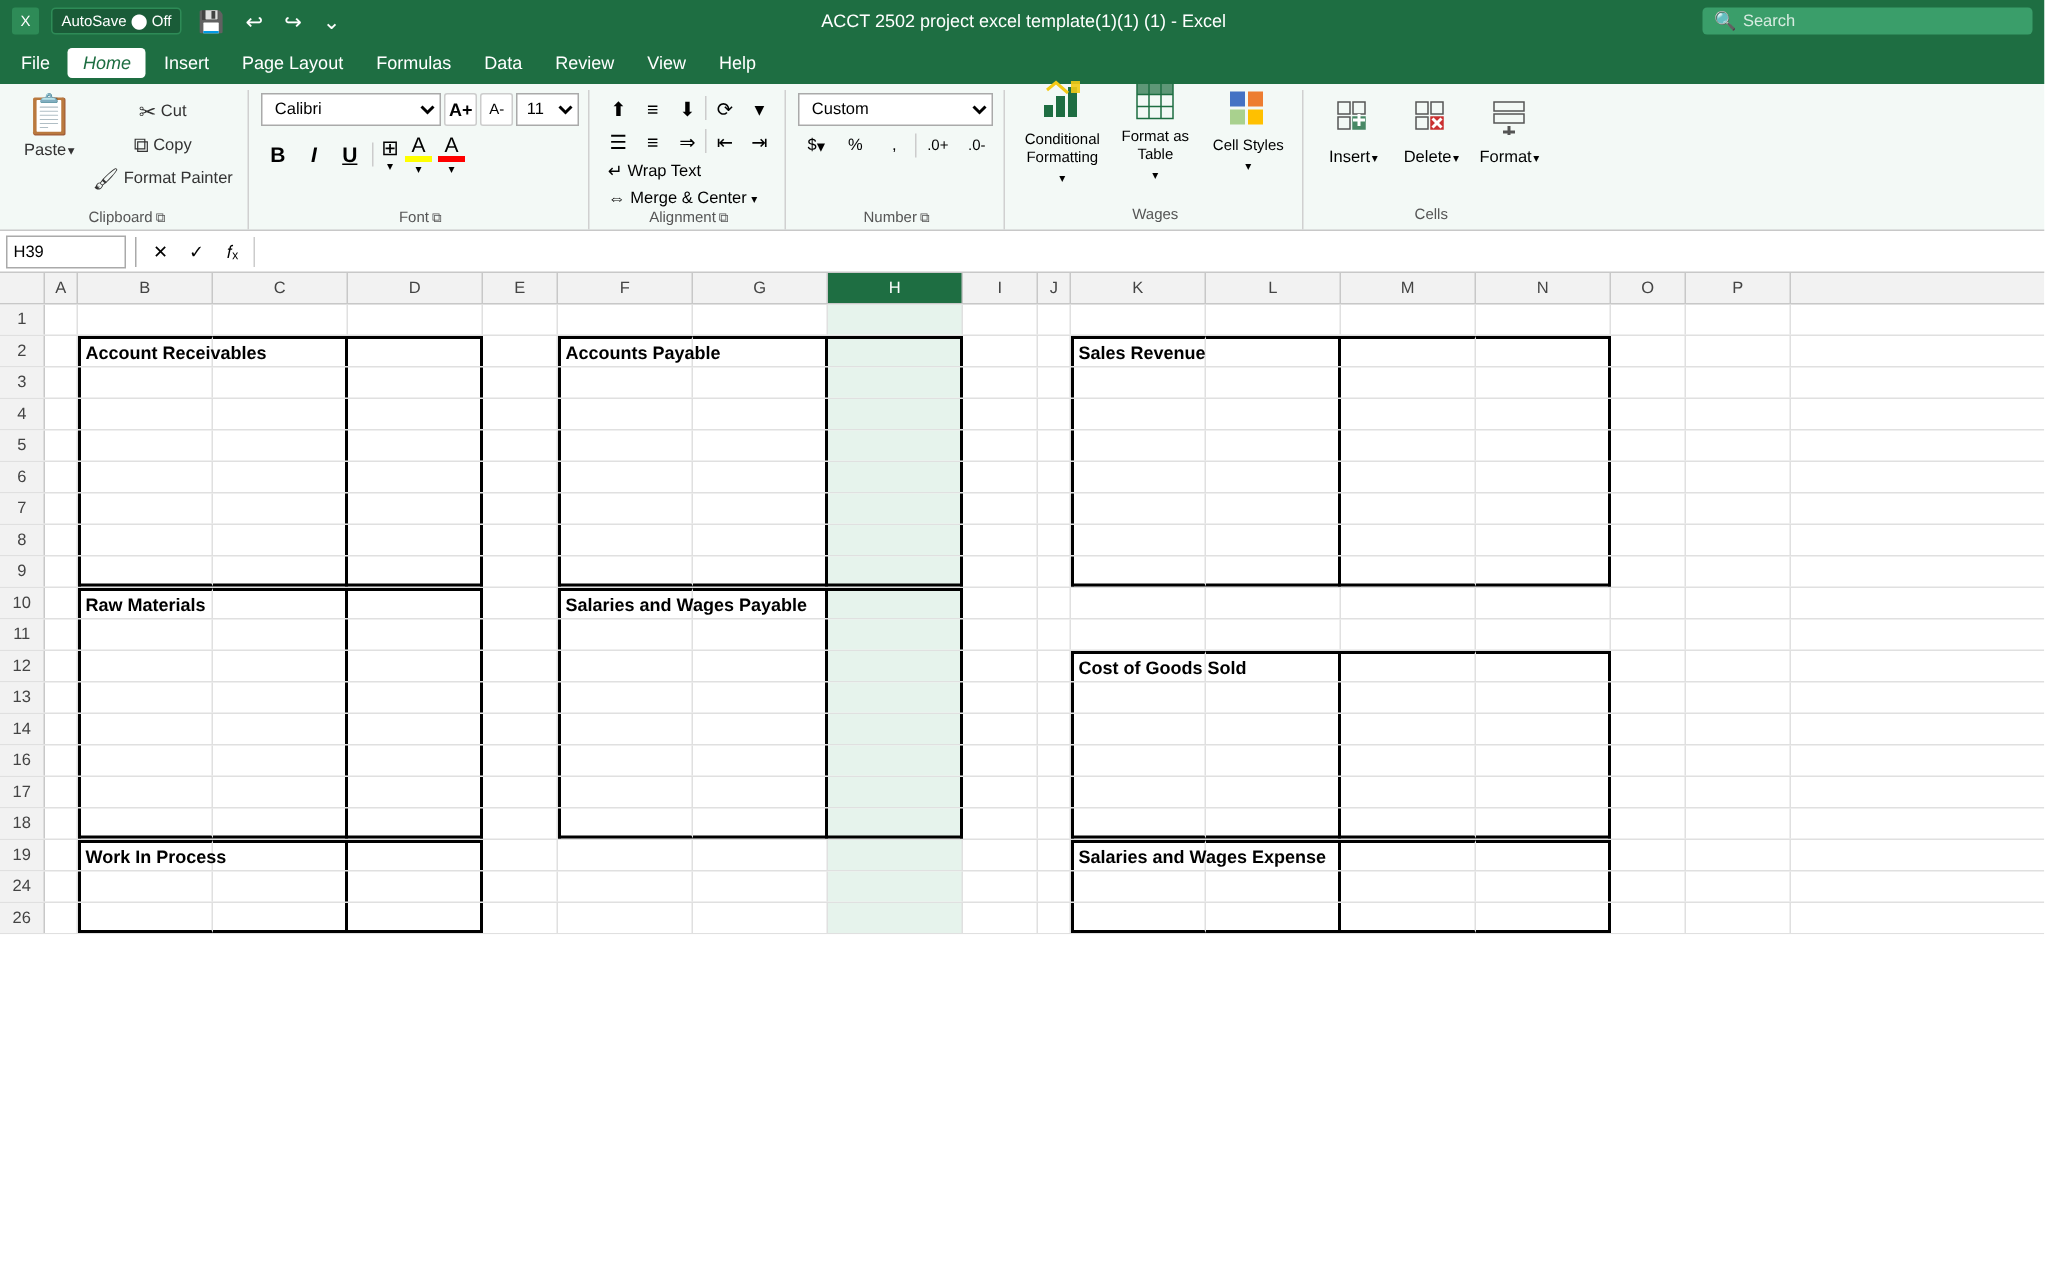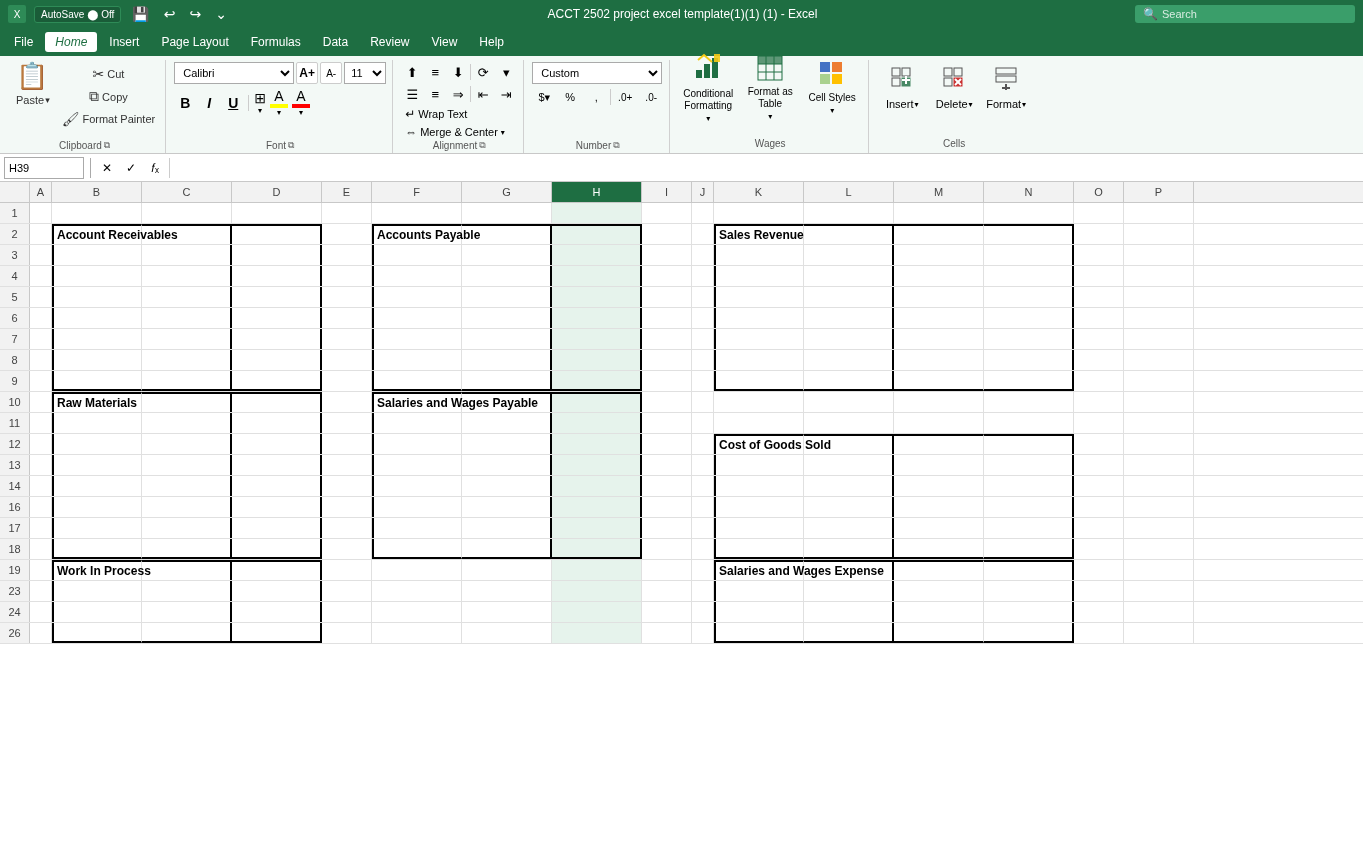--- a/index.html
+++ b/index.html
@@ -1038,39 +1038,20 @@
         <div class="cell col-i" tabindex="0"></div>
         <div class="cell col-j" tabindex="0"></div>
         <div class="cell col-k" tabindex="0" style="border-top: 2px solid rgb(0, 0, 0); border-left: 2px solid rgb(0, 0, 0); font-weight: bold; font-size: 12px; overflow: visible; white-space: nowrap;">Salaries and Wages Expense</div>
         <div class="cell col-l" tabindex="0" style="border-top: 2px solid rgb(0, 0, 0); border-right: 2px solid rgb(0, 0, 0);"></div>
         <div class="cell col-m" tabindex="0" style="border-top: 2px solid rgb(0, 0, 0);"></div>
         <div class="cell col-n" tabindex="0" style="border-top: 2px solid rgb(0, 0, 0); border-right: 2px solid rgb(0, 0, 0);"></div>
         <div class="cell col-o" tabindex="0"></div>
         <div class="cell col-p" tabindex="0"></div>
       </div>
       <div class="sheet-row">
-        <div class="row-num">23</div>
-        <div class="cell col-a" tabindex="0"></div>
-        <div class="cell col-b" tabindex="0" style="border-left: 2px solid rgb(0, 0, 0);"></div>
-        <div class="cell col-c" tabindex="0" style="border-right: 2px solid rgb(0, 0, 0);"></div>
-        <div class="cell col-d" tabindex="0" style="border-right: 2px solid rgb(0, 0, 0);"></div>
-        <div class="cell col-e" tabindex="0"></div>
-        <div class="cell col-f" tabindex="0"></div>
-        <div class="cell col-g" tabindex="0"></div>
-        <div class="cell col-h selected-col" tabindex="0"></div>
-        <div class="cell col-i" tabindex="0"></div>
-        <div class="cell col-j" tabindex="0"></div>
-        <div class="cell col-k" tabindex="0" style="border-left: 2px solid rgb(0, 0, 0);"></div>
-        <div class="cell col-l" tabindex="0" style="border-right: 2px solid rgb(0, 0, 0);"></div>
-        <div class="cell col-m" tabindex="0"></div>
-        <div class="cell col-n" tabindex="0" style="border-right: 2px solid rgb(0, 0, 0);"></div>
-        <div class="cell col-o" tabindex="0"></div>
-        <div class="cell col-p" tabindex="0"></div>
-      </div>
-      <div class="sheet-row">
         <div class="row-num">24</div>
         <div class="cell col-a" tabindex="0"></div>
         <div class="cell col-b" tabindex="0" style="border-left: 2px solid rgb(0, 0, 0);"></div>
         <div class="cell col-c" tabindex="0" style="border-right: 2px solid rgb(0, 0, 0);"></div>
         <div class="cell col-d" tabindex="0" style="border-right: 2px solid rgb(0, 0, 0);"></div>
         <div class="cell col-e" tabindex="0"></div>
         <div class="cell col-f" tabindex="0"></div>
         <div class="cell col-g" tabindex="0"></div>
         <div class="cell col-h selected-col" tabindex="0"></div>
         <div class="cell col-i" tabindex="0"></div>

